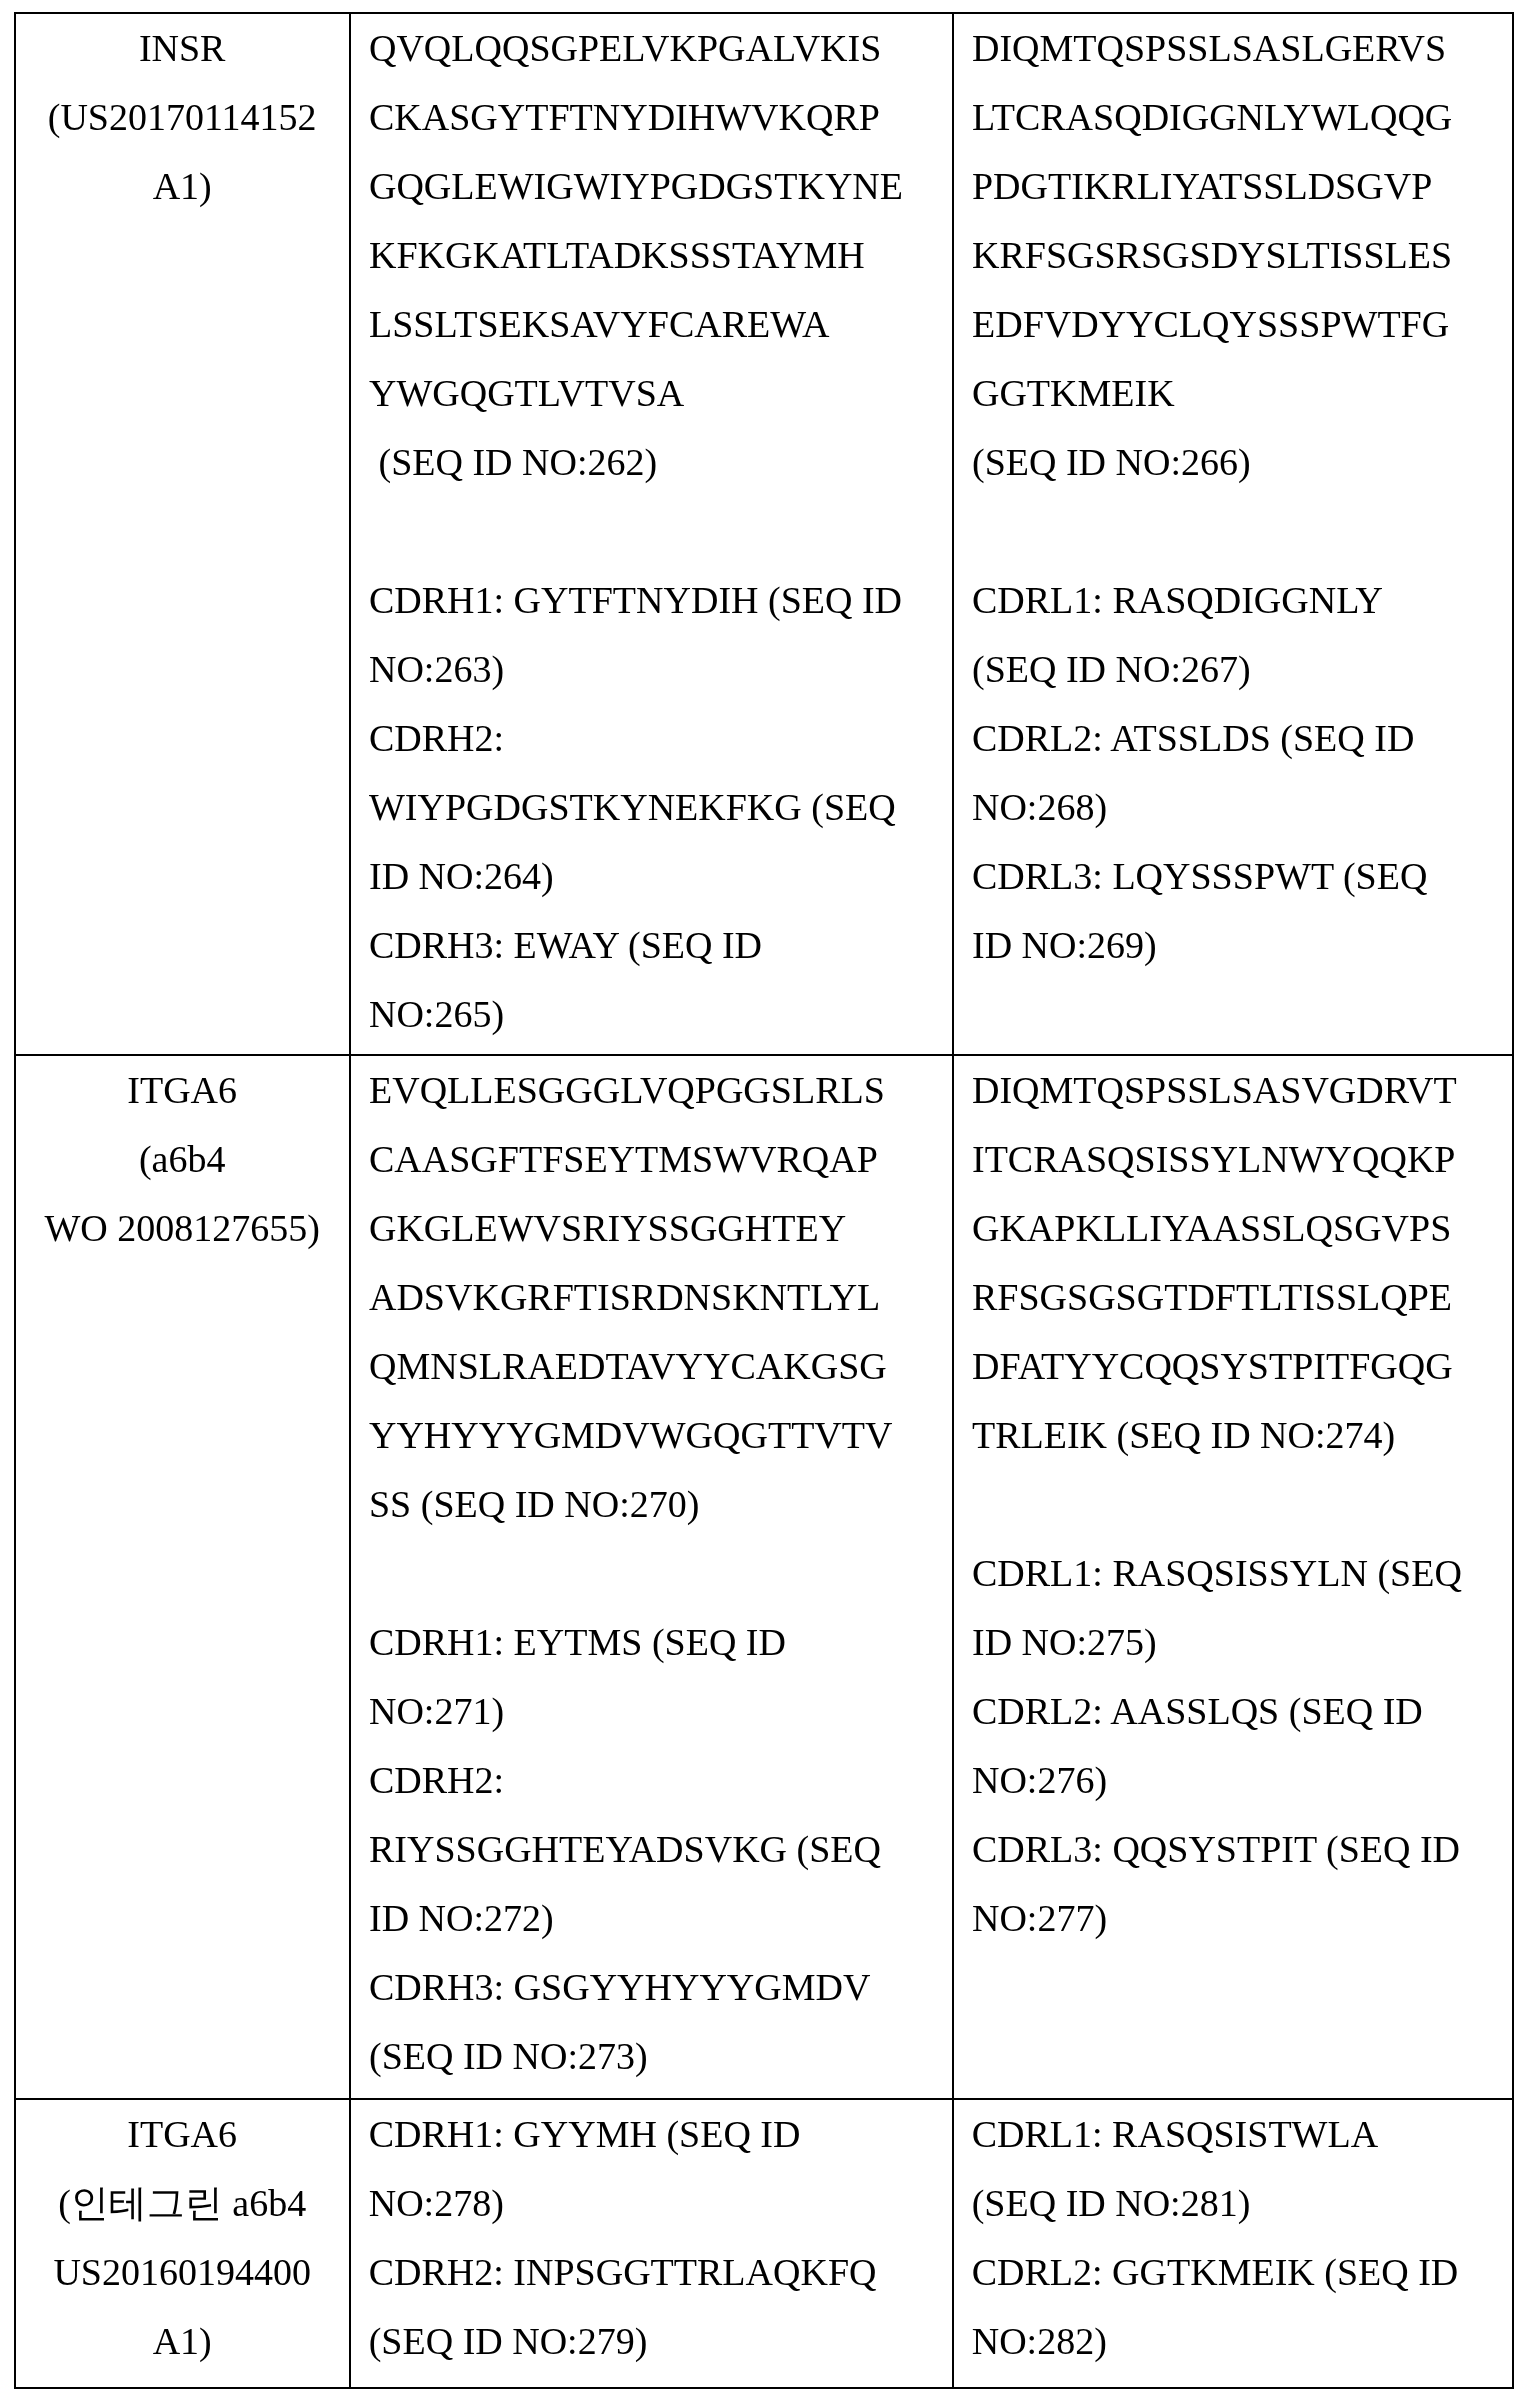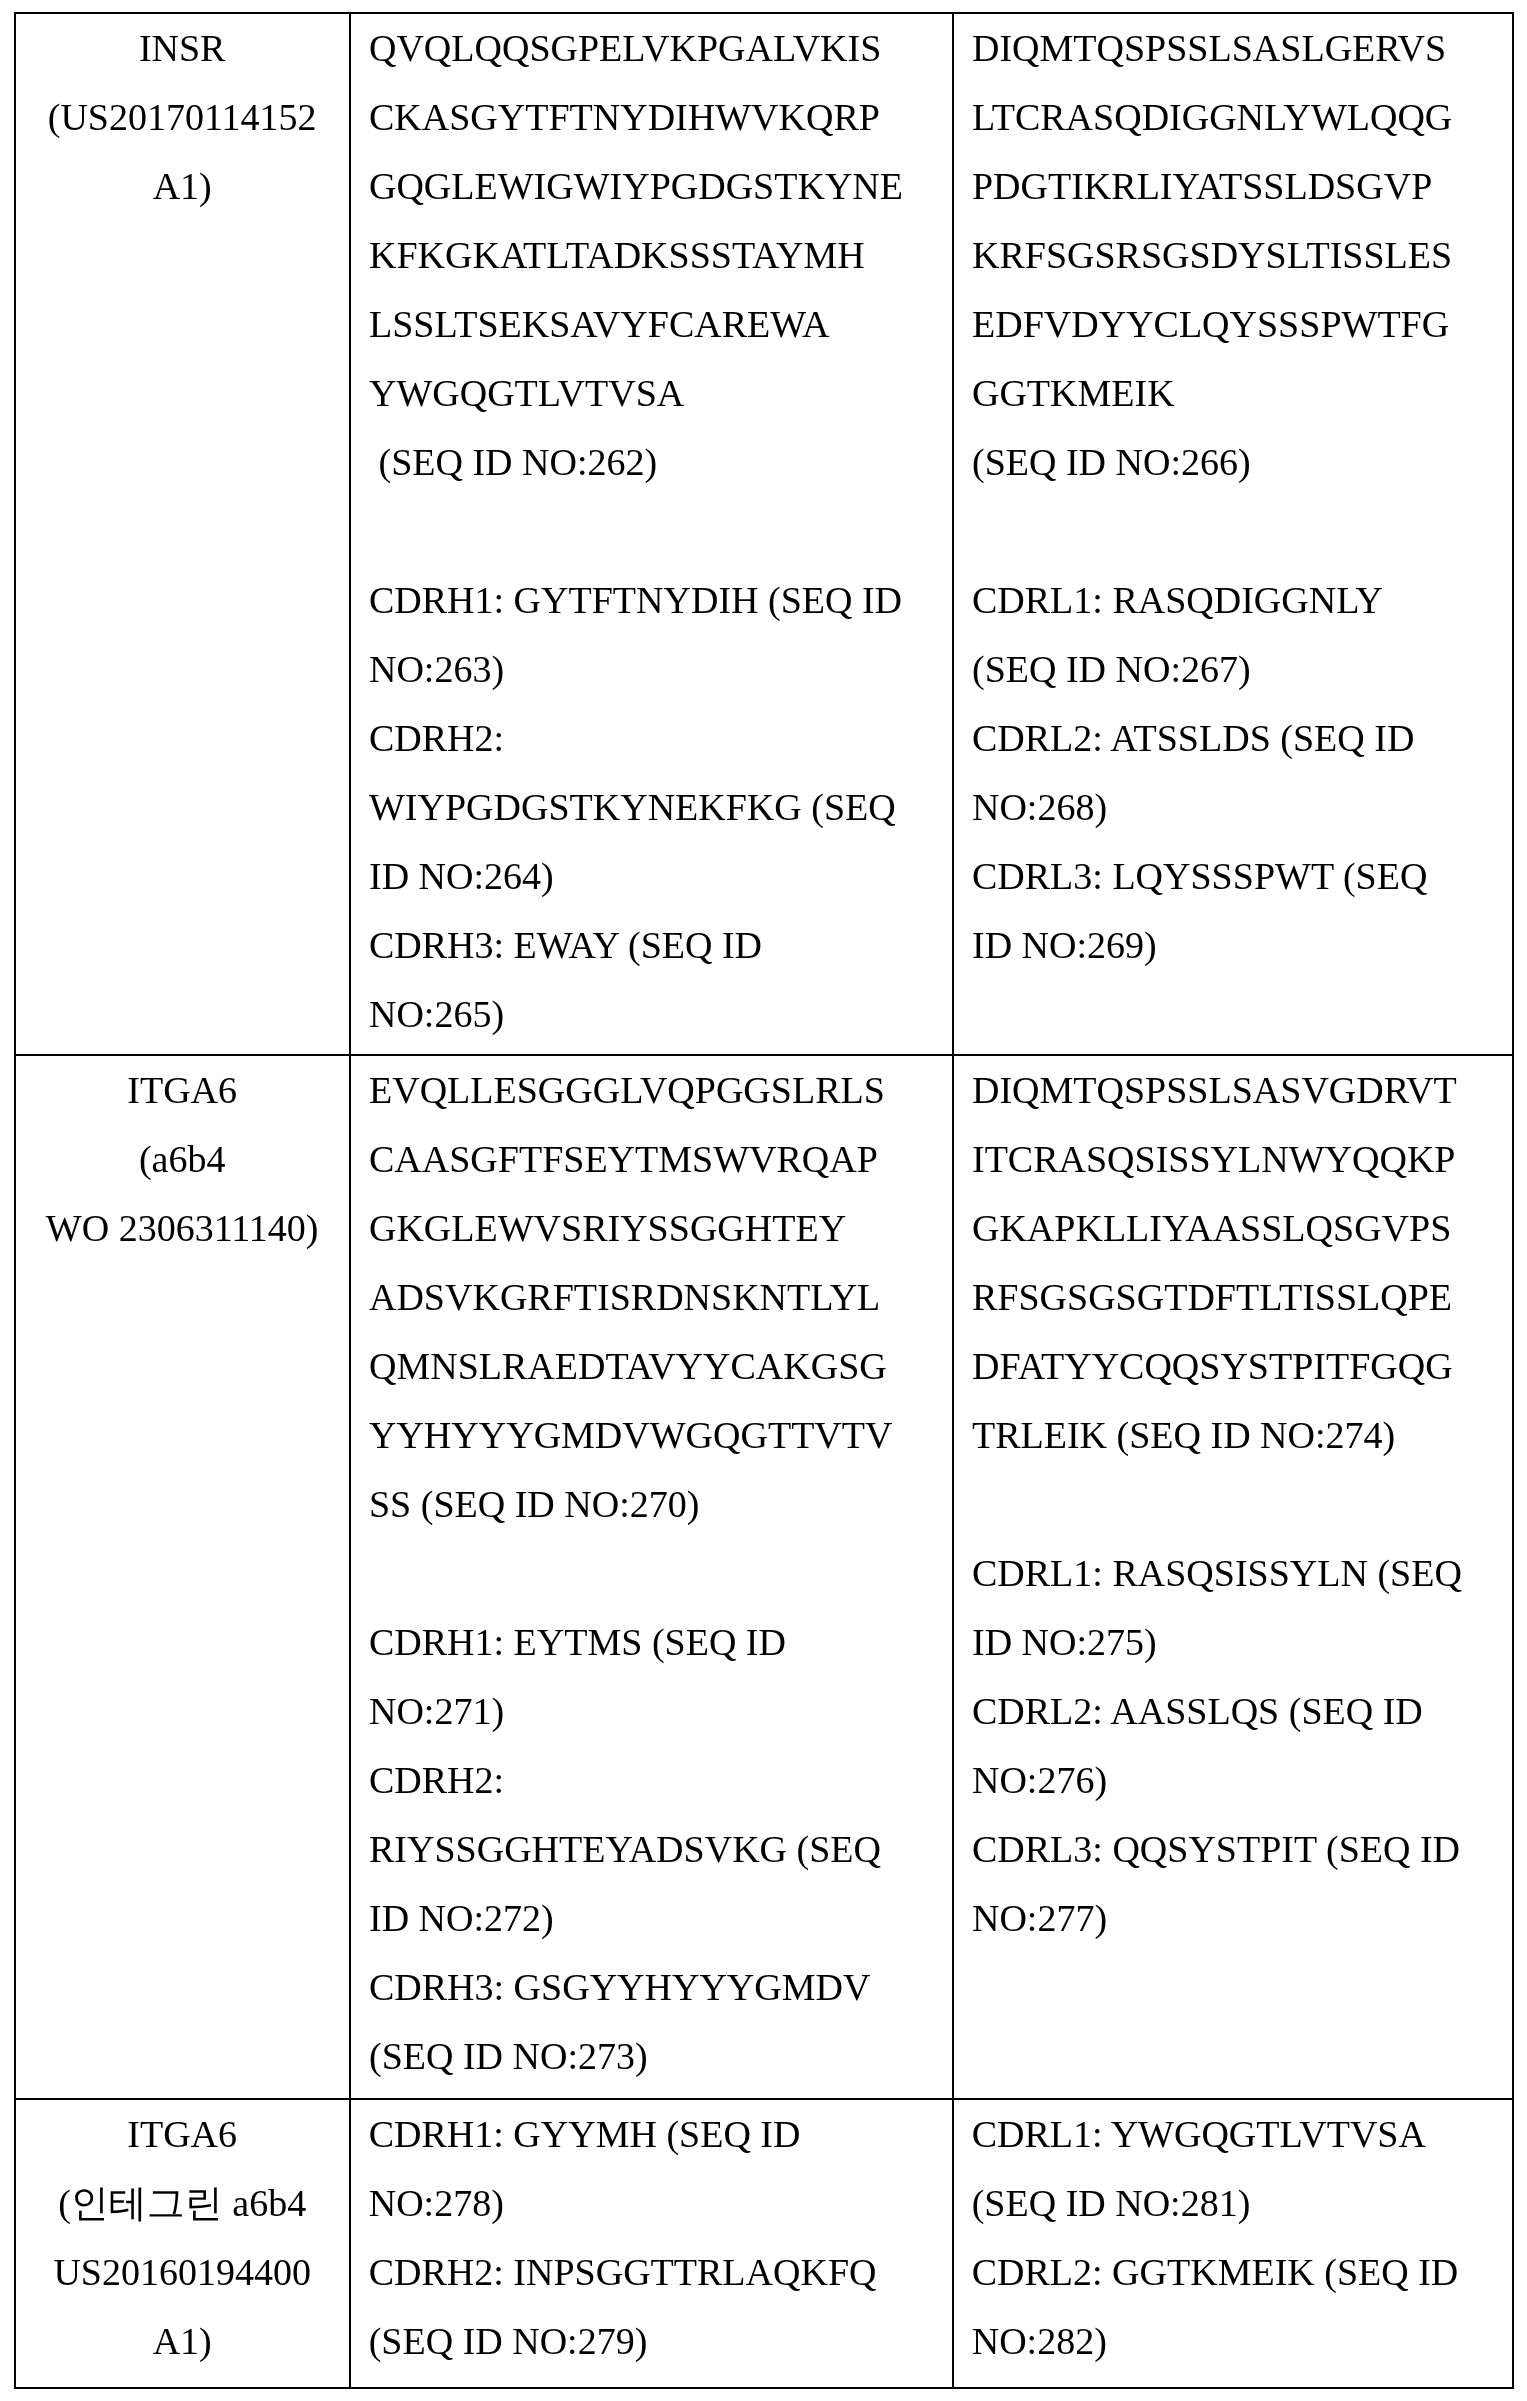--- a/index.html
+++ b/index.html
@@ -53,24 +53,24 @@
       <col class="c2">
       <col class="c3">
   </colgroup>
   <tbody>
     <tr class="r1">
       <td class="target-cell"><span class="line">INSR</span><span class="line">(US20170114152</span><span class="line">A1)</span></td>
       <td class="heavy-cell"><span class="line">QVQLQQSGPELVKPGALVKIS</span><span class="line">CKASGYTFTNYDIHWVKQRP</span><span class="line">GQGLEWIGWIYPGDGSTKYNE</span><span class="line">KFKGKATLTADKSSSTAYMH</span><span class="line">LSSLTSEKSAVYFCAREWA</span><span class="line">YWGQGTLVTVSA</span><span class="line"> (SEQ ID NO:262)</span><span class="line"></span><span class="line">CDRH1: GYTFTNYDIH (SEQ ID</span><span class="line">NO:263)</span><span class="line">CDRH2:</span><span class="line">WIYPGDGSTKYNEKFKG (SEQ</span><span class="line">ID NO:264)</span><span class="line">CDRH3: EWAY (SEQ ID</span><span class="line">NO:265)</span></td>
       <td class="light-cell"><span class="line">DIQMTQSPSSLSASLGERVS</span><span class="line">LTCRASQDIGGNLYWLQQG</span><span class="line">PDGTIKRLIYATSSLDSGVP</span><span class="line">KRFSGSRSGSDYSLTISSLES</span><span class="line">EDFVDYYCLQYSSSPWTFG</span><span class="line">GGTKMEIK</span><span class="line">(SEQ ID NO:266)</span><span class="line"></span><span class="line">CDRL1: RASQDIGGNLY</span><span class="line">(SEQ ID NO:267)</span><span class="line">CDRL2: ATSSLDS (SEQ ID</span><span class="line">NO:268)</span><span class="line">CDRL3: LQYSSSPWT (SEQ</span><span class="line">ID NO:269)</span></td>
     </tr>
     <tr class="r2">
-      <td class="target-cell"><span class="line">ITGA6</span><span class="line">(a6b4</span><span class="line">WO 2306311140)</span></td>
+      <td class="target-cell"><span class="line">ITGA6</span><span class="line">(a6b4</span><span class="line">WO 2008127655)</span></td>
       <td class="heavy-cell"><span class="line">EVQLLESGGGLVQPGGSLRLS</span><span class="line">CAASGFTFSEYTMSWVRQAP</span><span class="line">GKGLEWVSRIYSSGGHTEY</span><span class="line">ADSVKGRFTISRDNSKNTLYL</span><span class="line">QMNSLRAEDTAVYYCAKGSG</span><span class="line">YYHYYYGMDVWGQGTTVTV</span><span class="line">SS (SEQ ID NO:270)</span><span class="line"></span><span class="line">CDRH1: EYTMS (SEQ ID</span><span class="line">NO:271)</span><span class="line">CDRH2:</span><span class="line">RIYSSGGHTEYADSVKG (SEQ</span><span class="line">ID NO:272)</span><span class="line">CDRH3: GSGYYHYYYGMDV</span><span class="line">(SEQ ID NO:273)</span></td>
       <td class="light-cell"><span class="line">DIQMTQSPSSLSASVGDRVT</span><span class="line">ITCRASQSISSYLNWYQQKP</span><span class="line">GKAPKLLIYAASSLQSGVPS</span><span class="line">RFSGSGSGTDFTLTISSLQPE</span><span class="line">DFATYYCQQSYSTPITFGQG</span><span class="line">TRLEIK (SEQ ID NO:274)</span><span class="line"></span><span class="line">CDRL1: RASQSISSYLN (SEQ</span><span class="line">ID NO:275)</span><span class="line">CDRL2: AASSLQS (SEQ ID</span><span class="line">NO:276)</span><span class="line">CDRL3: QQSYSTPIT (SEQ ID</span><span class="line">NO:277)</span></td>
     </tr>
     <tr class="r3">
       <td class="target-cell"><span class="line">ITGA6</span><span class="line">(인테그린 a6b4</span><span class="line">US20160194400</span><span class="line">A1)</span></td>
       <td class="heavy-cell"><span class="line">CDRH1: GYYMH (SEQ ID</span><span class="line">NO:278)</span><span class="line">CDRH2: INPSGGTTRLAQKFQ</span><span class="line">(SEQ ID NO:279)</span></td>
-      <td class="light-cell"><span class="line">CDRL1: YWGQGTLVTVSA</span><span class="line">(SEQ ID NO:281)</span><span class="line">CDRL2: GGTKMEIK (SEQ ID</span><span class="line">NO:282)</span></td>
+      <td class="light-cell"><span class="line">CDRL1: RASQSISTWLA</span><span class="line">(SEQ ID NO:281)</span><span class="line">CDRL2: GGTKMEIK (SEQ ID</span><span class="line">NO:282)</span></td>
     </tr>
   </tbody>
 </table>
 
 
 </body></html>

